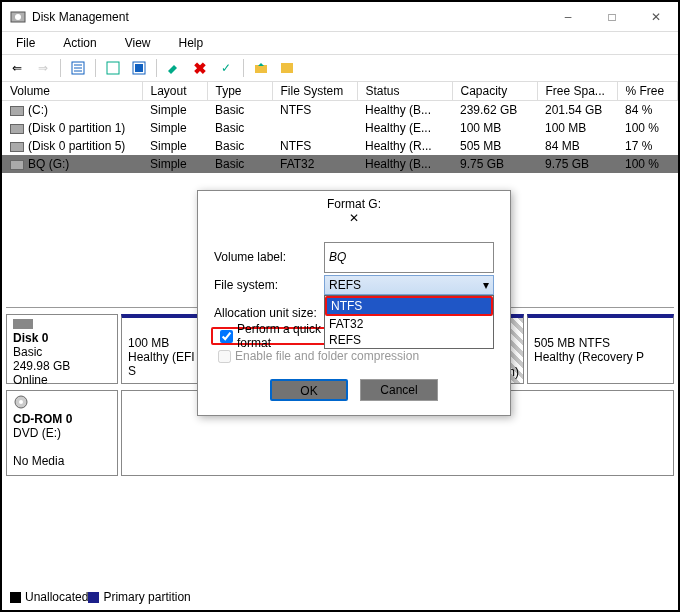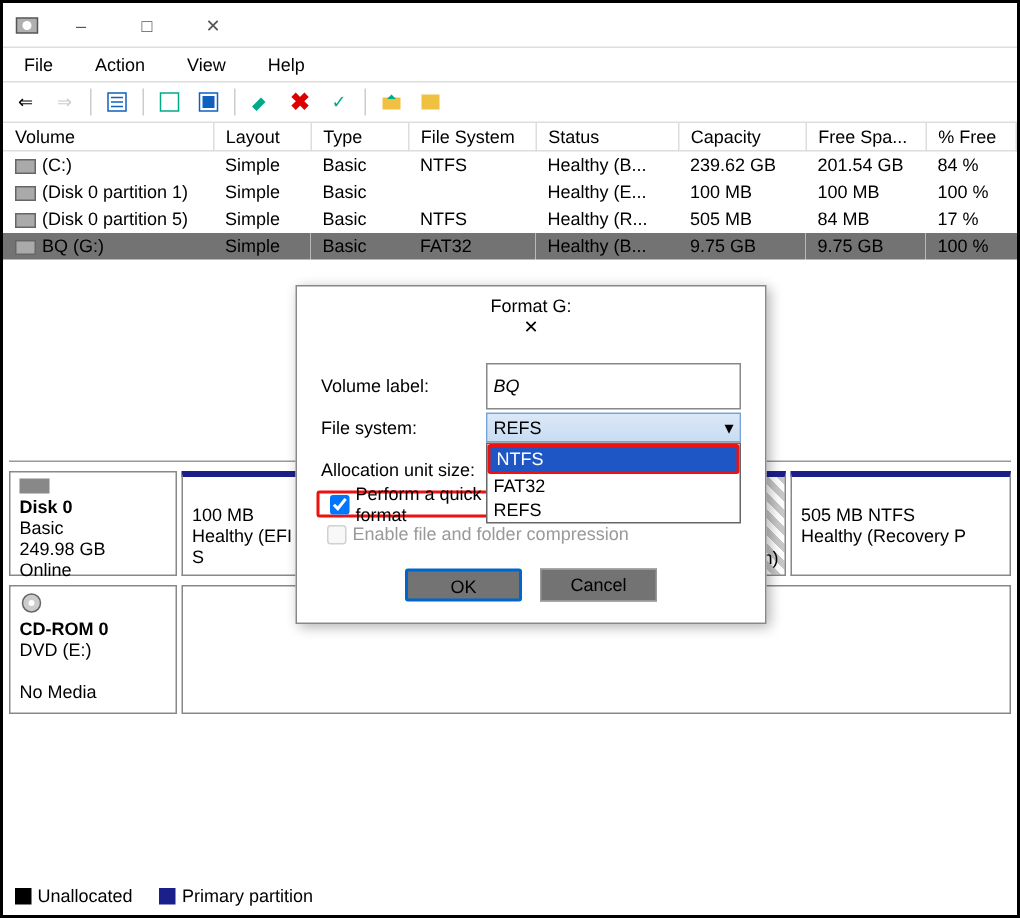--- a/index.html
+++ b/index.html
@@ -24,21 +24,21 @@
   .vol-icon { display: inline-block; width: 14px; height: 10px; background: #aaa; border: 1px solid #666; margin-right: 4px; vertical-align: middle; }
 
   .graph-area { position: absolute; top: 305px; left: 4px; right: 4px; bottom: 32px; border-top: 1px solid #999; }
   .disk-row { display: flex; height: 70px; margin-top: 6px; }
   .disk-head { width: 112px; border: 1px solid #888; padding: 4px 6px; background: #fff; }
   .disk-head .dicon { width: 20px; height: 10px; background: #888; margin-bottom: 2px; }
   .disk-part { border: 1px solid #888; padding: 4px 6px; background: #fff; margin-left: 3px; position: relative; overflow: hidden; }
   .disk-part.primary { border-top: 4px solid #1b1f8a; }
   .hatch { background: repeating-linear-gradient(45deg, #fff, #fff 4px, #c8c8c8 4px, #c8c8c8 8px); }
 
-  .legend { position: absolute; bottom: 6px; left: 8px; display: flex; gap: 18px; }
+  .legend { position: absolute; bottom: 6px; left: 8px; display: flex; }
   .swatch { display: inline-block; width: 11px; height: 11px; margin-right: 4px; vertical-align: middle; }
 
   .dialog { position: absolute; top: 188px; left: 195px; width: 314px; background: #fff; border: 1px solid #888; box-shadow: 2px 2px 8px rgba(0,0,0,.3); z-index: 10; }
   .dialog .dlg-title { display: flex; align-items: center; padding: 6px 8px; flex-direction: column; }
   .dialog .dlg-title .t { flex: 1; }
   .dlg-body { padding: 12px 16px 14px 16px; }
   .dlg-row { display: flex; align-items: center; height: 28px; }
   .dlg-row label { width: 110px; }
   .dlg-row input[type=text] { flex: 1; border: 1px solid #888; height: 31px; padding: 0 4px; font-style: italic; }
   .combo { flex: 1; position: relative; }
@@ -53,20 +53,21 @@
   .hl { border: 2px solid #e11; border-radius: 2px; }
 </style>
 </head>
 <body>
 
 <div class="titlebar">
   <svg class="icon" viewBox="0 0 16 16">
       <rect x="1" y="3" width="14" height="10" fill="#b0b0b0" stroke="#555"></rect>
       <circle cx="8" cy="8" r="3" fill="#fff"></circle>
     </svg>
+  <span class="title">Disk Management</span>
   <div class="btn">–</div>
   <div class="btn">□</div>
   <div class="btn">✕</div>
 </div>
 
 <div class="menubar">
   <span>File</span>
   <span>Action</span>
   <span>View</span>
   <span>Help</span>

